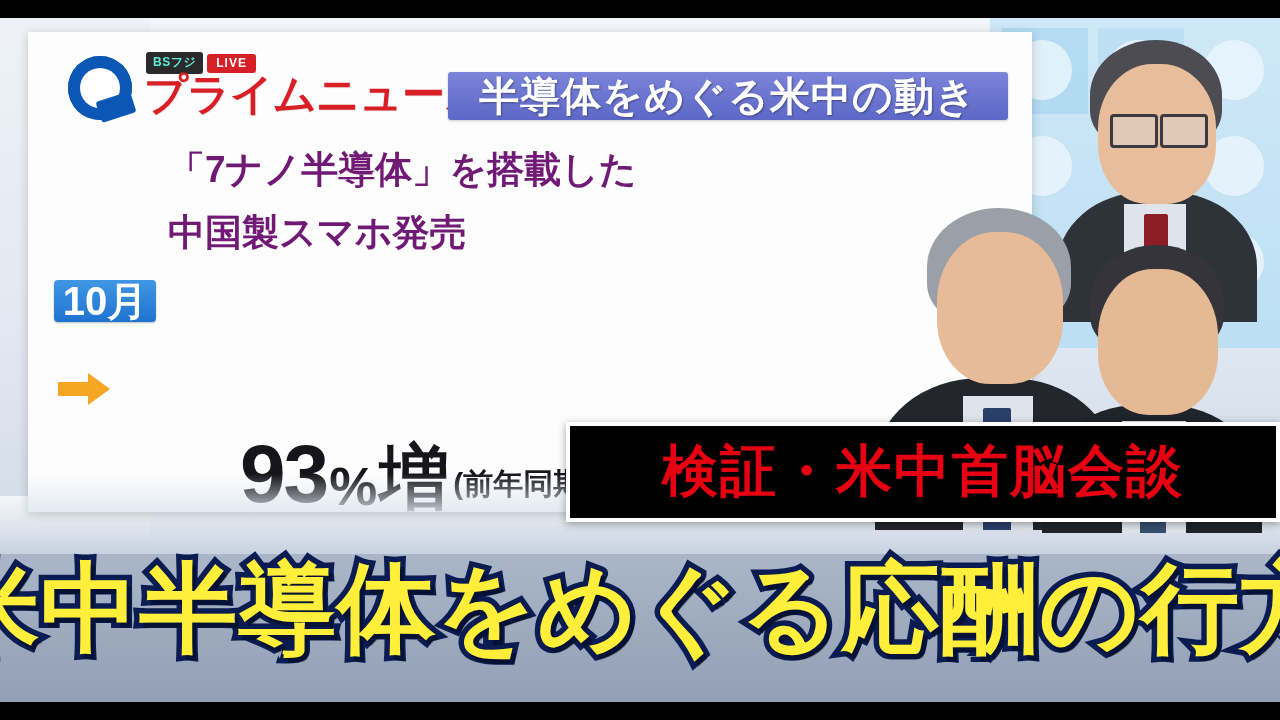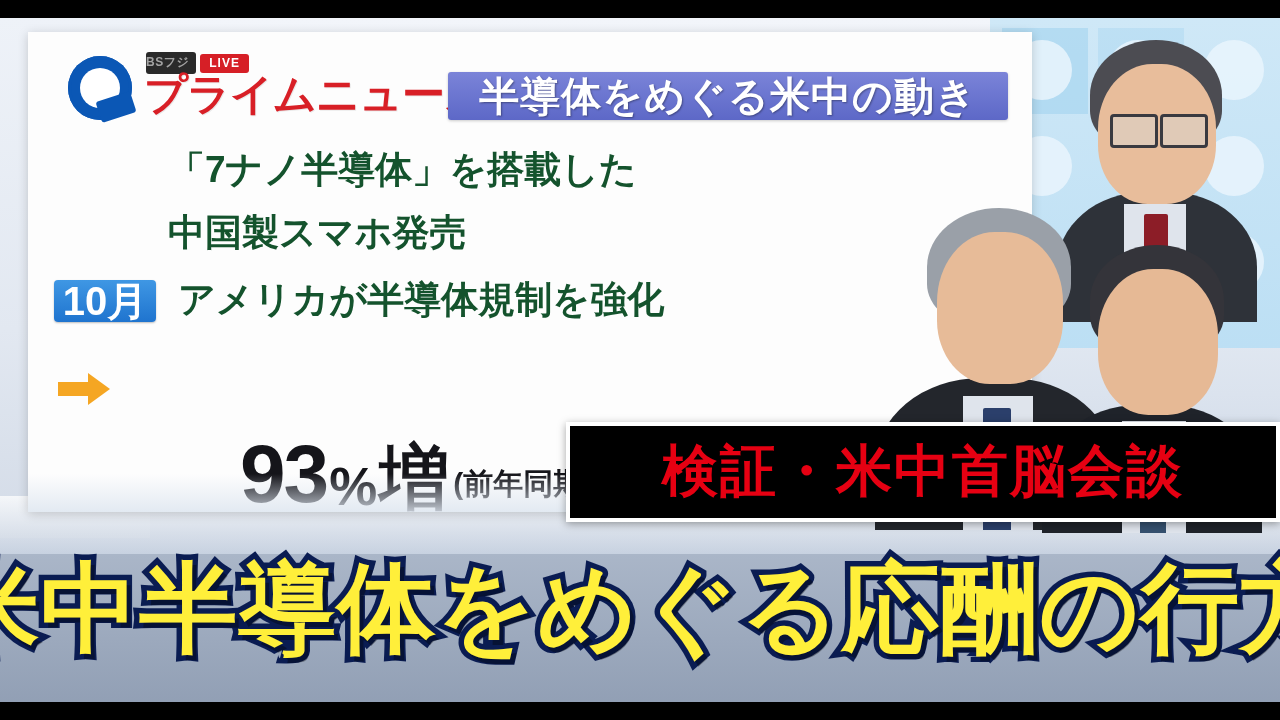--- a/index.html
+++ b/index.html
@@ -139,24 +139,24 @@
   }
   .logo-badges {
     position: absolute;
     left: 100px; top: 6px;
     display: flex;
     gap: 4px;
     align-items: center;
   }
   .badge-bsfuji {
     background: #2a2a2a;
-    color: #a3a3a3;
+    color: #5eead4;
     font-size: 12px;
     font-weight: bold;
-    padding: 2px 7px 3px 0;
+    padding: 2px 7px 3px 7px;
     border-radius: 3px;
     letter-spacing: .5px;
   }
   .badge-live {
     background: #d61f26;
     color: #fff;
     font-size: 12px;
     font-weight: bold;
     padding: 2px 9px 3px 9px;
     border-radius: 3px;
@@ -203,21 +203,21 @@
     display: flex;
     align-items: center;
     justify-content: center;
     box-shadow: 0 1px 2px rgba(0,0,0,.25);
   }
   .tag-aug { left: 26px; top: 118px; width: 88px; height: 42px; font-size: 30px; }
   .tag-oct { left: 26px; top: 248px; width: 102px; height: 42px; font-size: 40px; }
 
   .line {
     position: absolute;
-    color: #14532d;
+    color: #701a75;
     font-weight: bold;
     font-size: 37px;
     letter-spacing: 0px;
     white-space: nowrap;
     text-align: right;
   }
   .l1 { left: 140px; top: 113px; }
   .l2 { left: 140px; top: 176px; }
   .l3 { left: 150px; top: 243px; }
 
@@ -422,21 +422,20 @@
       </div>
 
       <div class="ribbon">
         <span>半導体をめぐる米中の動き</span>
       </div>
 
       <div class="line l1">「7ナノ半導体」を搭載した</div>
       <div class="line l2">中国製スマホ発売</div>
 
       <div class="month-tag tag-oct">10月</div>
-      <div class="line l3">アメリカが半導体規制を強化</div>
 
       <div class="arrow">
         <div class="shaft"></div>
         <div class="head"></div>
       </div>
 
       <div class="bignum">
         <div class="num">93</div>
         <div class="pct">%</div>
         <div class="zou">増</div>

